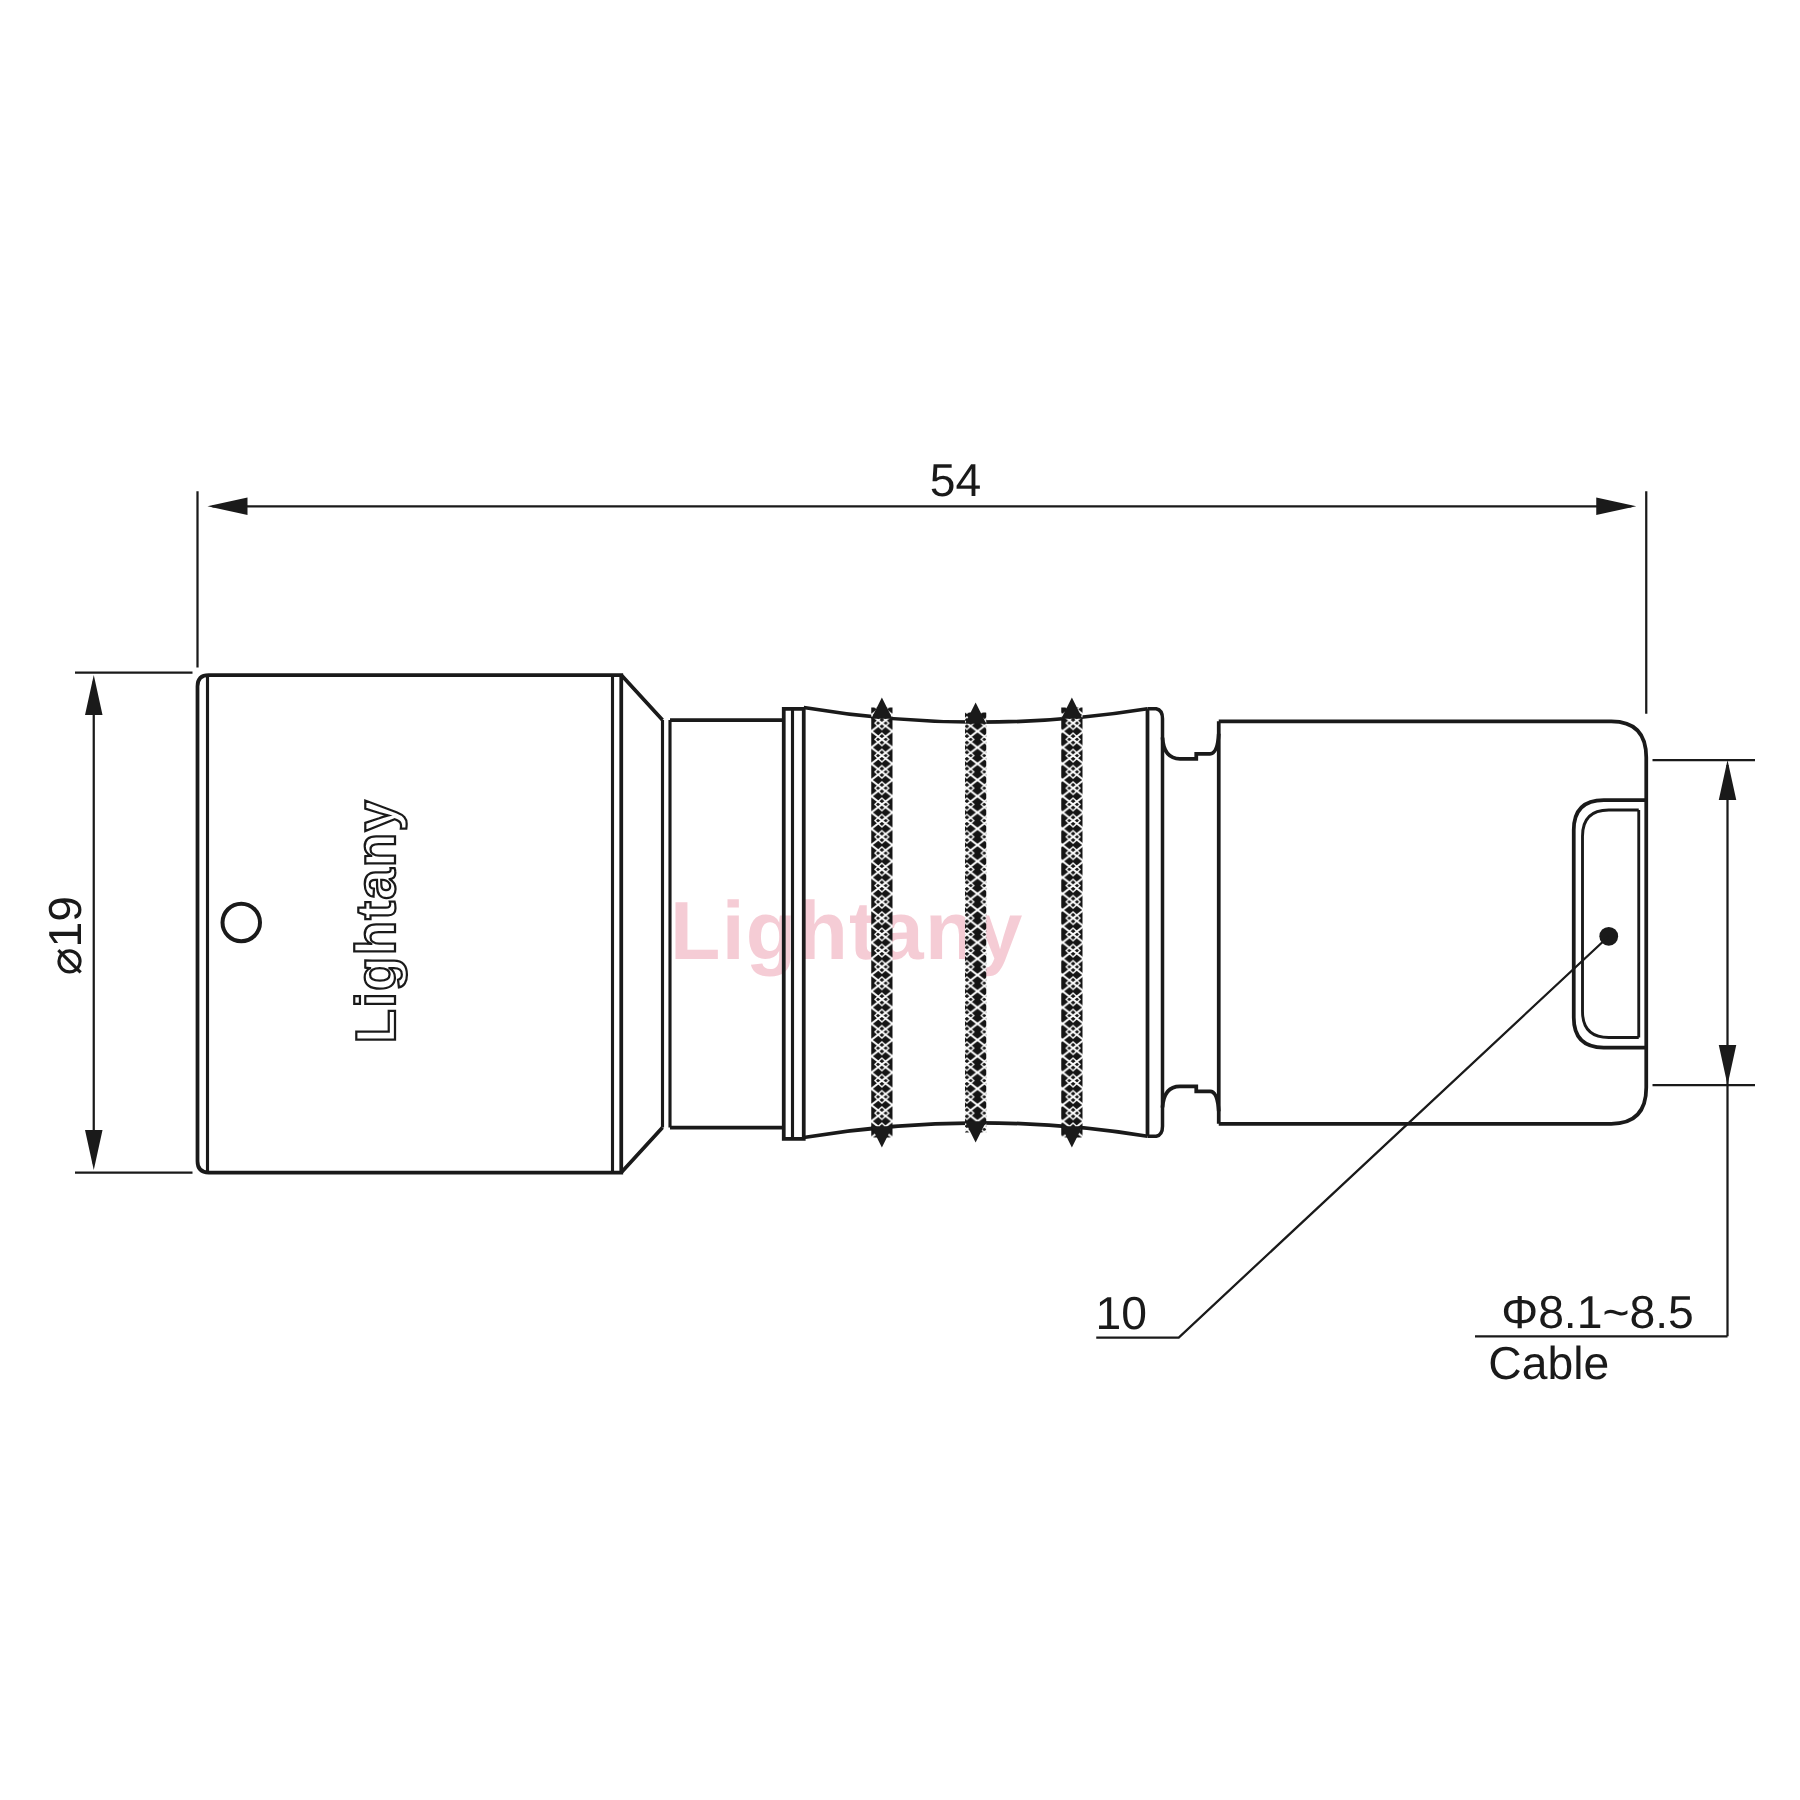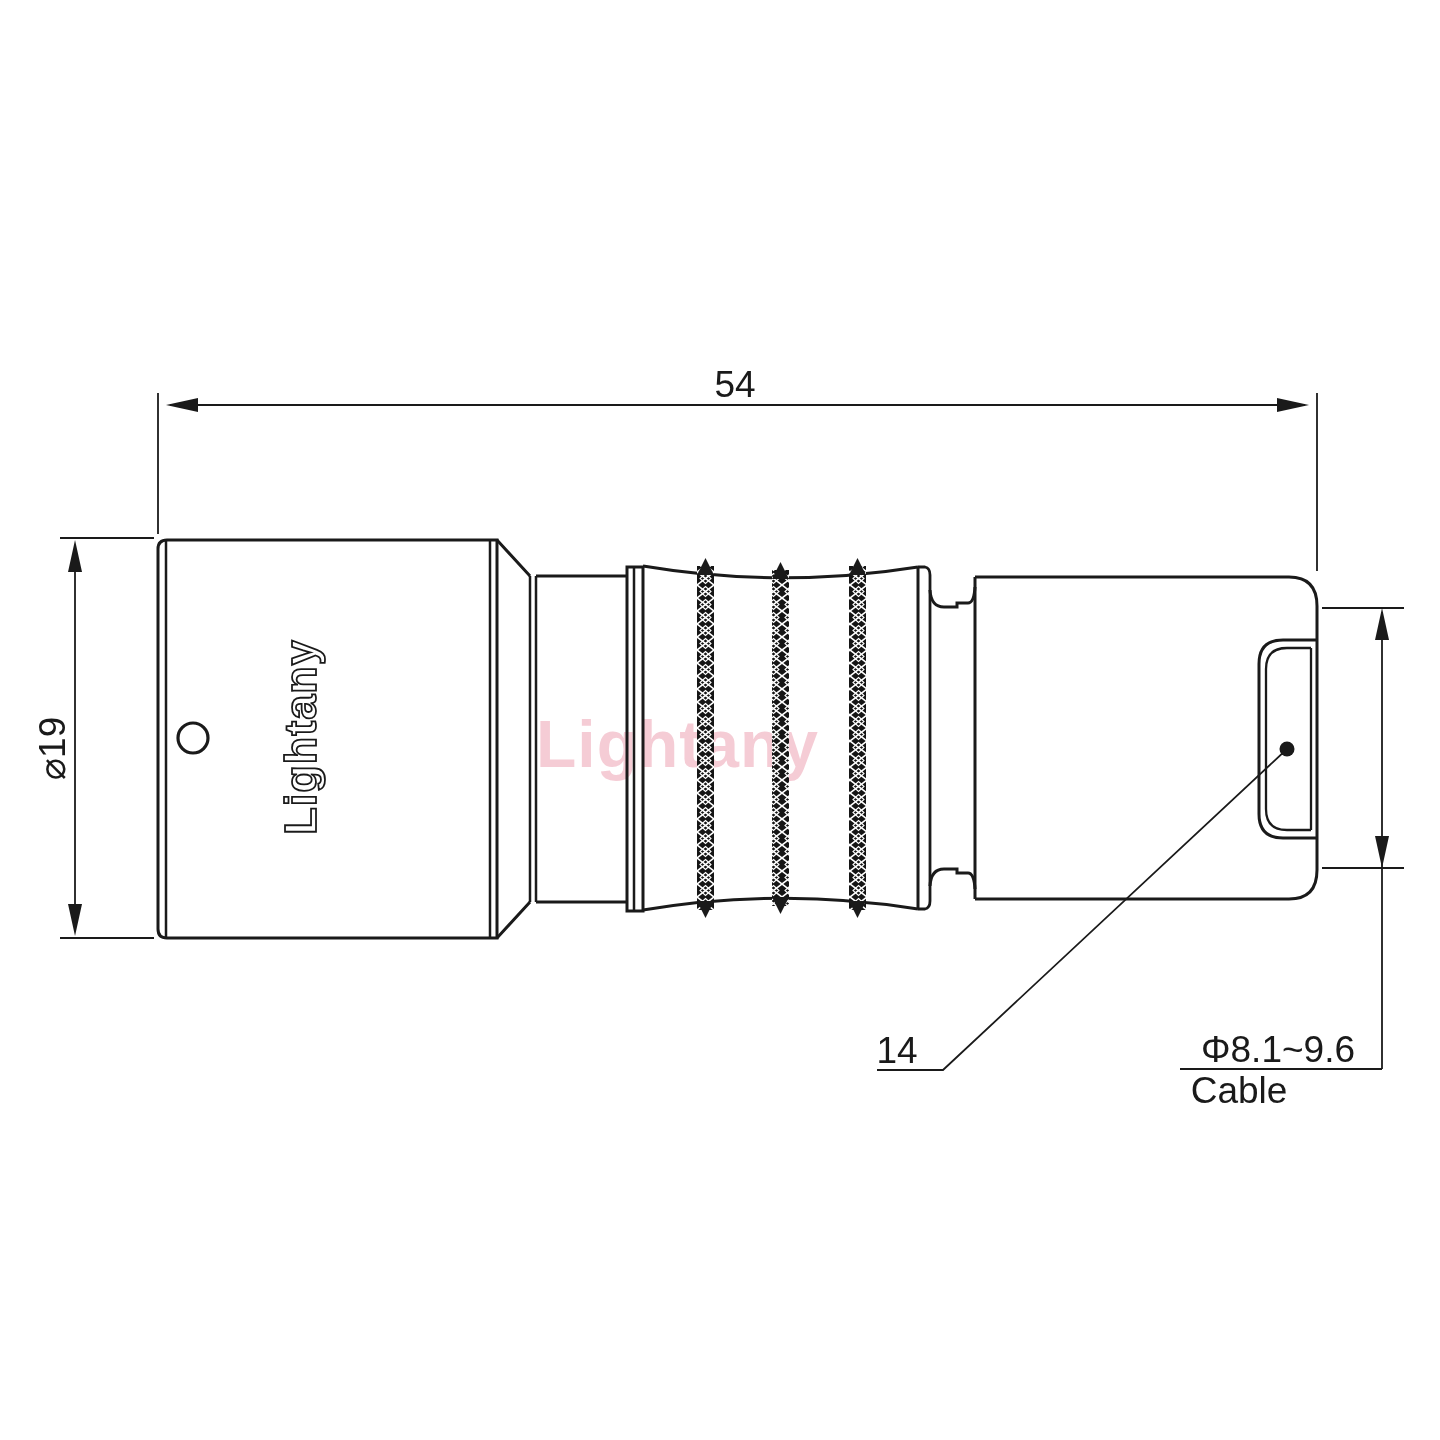--- a/index.html
+++ b/index.html
@@ -19,21 +19,21 @@
     color:var(--wm,rgba(225,110,135,.35));
     z-index:0;white-space:nowrap;
   }
   svg{z-index:1;}
   .lbl{
     position:absolute;z-index:2;
     color:var(--line,#1a1a1a);
     font-size:37px;line-height:1;
     text-align:center;white-space:nowrap;
   }
-  .lbl-54{left:685px;top:366px;width:100px;}
+  .lbl-54{left:685px;top:366px;width:100px;text-align:right;}
   .lbl-d19{left:-10px;top:730px;width:124px;transform:rotate(-90deg);transform-origin:center;}
   .lbl-12{left:867px;top:1032px;width:60px;}
   .lbl-cable-range{left:1196px;top:1031px;width:164px;}
   .lbl-cable-word{left:1189px;top:1072px;width:100px;}
   .engraving{
     position:absolute;z-index:2;
     left:190px;top:712px;width:220px;height:50px;
     font-size:45px;font-weight:600;letter-spacing:1px;
     text-align:center;
     color:transparent;
@@ -145,18 +145,18 @@
       <path d="M1322,868 H1404"></path>
       <path d="M1382,612 V1069"></path>
       <polygon points="1382,608 1375,640 1389,640" fill="currentColor" stroke="none"></polygon>
       <polygon points="1382,868 1375,836 1389,836" fill="currentColor" stroke="none"></polygon>
       <path d="M1180,1069 H1382"></path>
     </g>
   </svg>
 
   <div class="lbl lbl-54">54</div>
   <div class="lbl lbl-d19">⌀19</div>
-  <div class="lbl lbl-12">14</div>
-  <div class="lbl lbl-cable-range">Φ8.1~9.6</div>
+  <div class="lbl lbl-12">10</div>
+  <div class="lbl lbl-cable-range">Φ8.1~8.5</div>
   <div class="lbl lbl-cable-word">Cable</div>
   <div class="engraving">Lightany</div>
 
 </div>
 
 </body></html>

